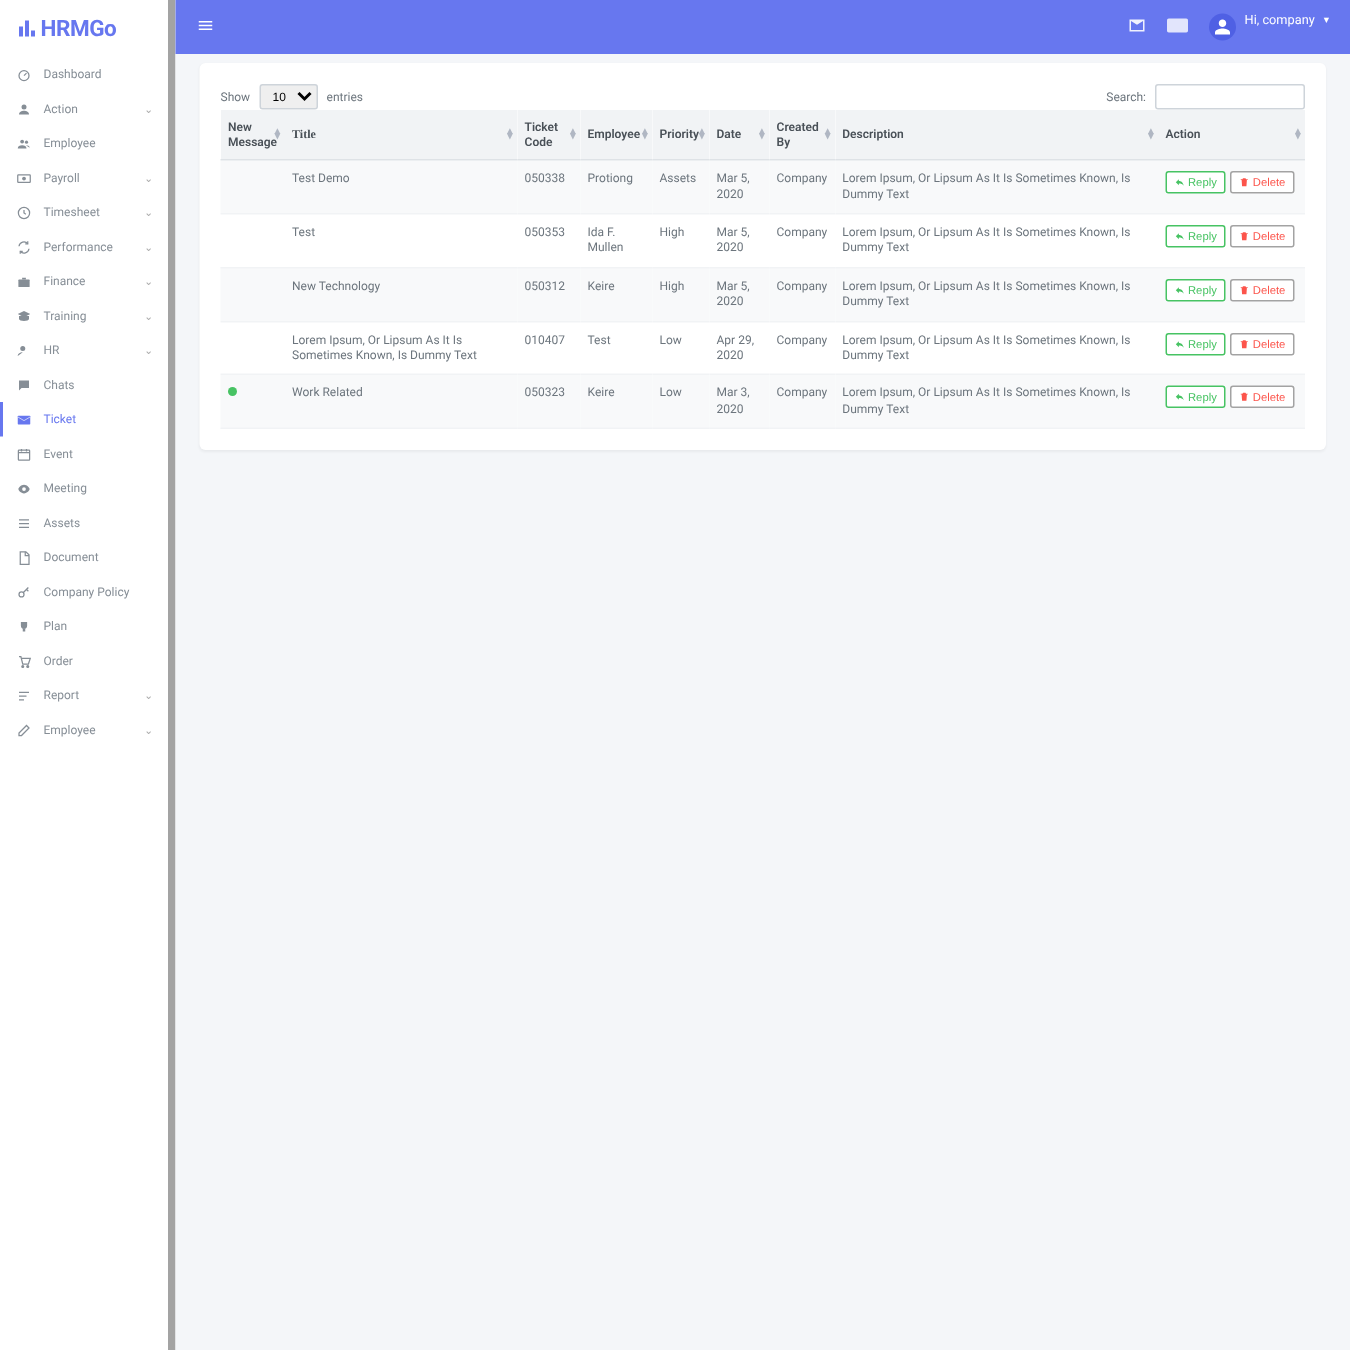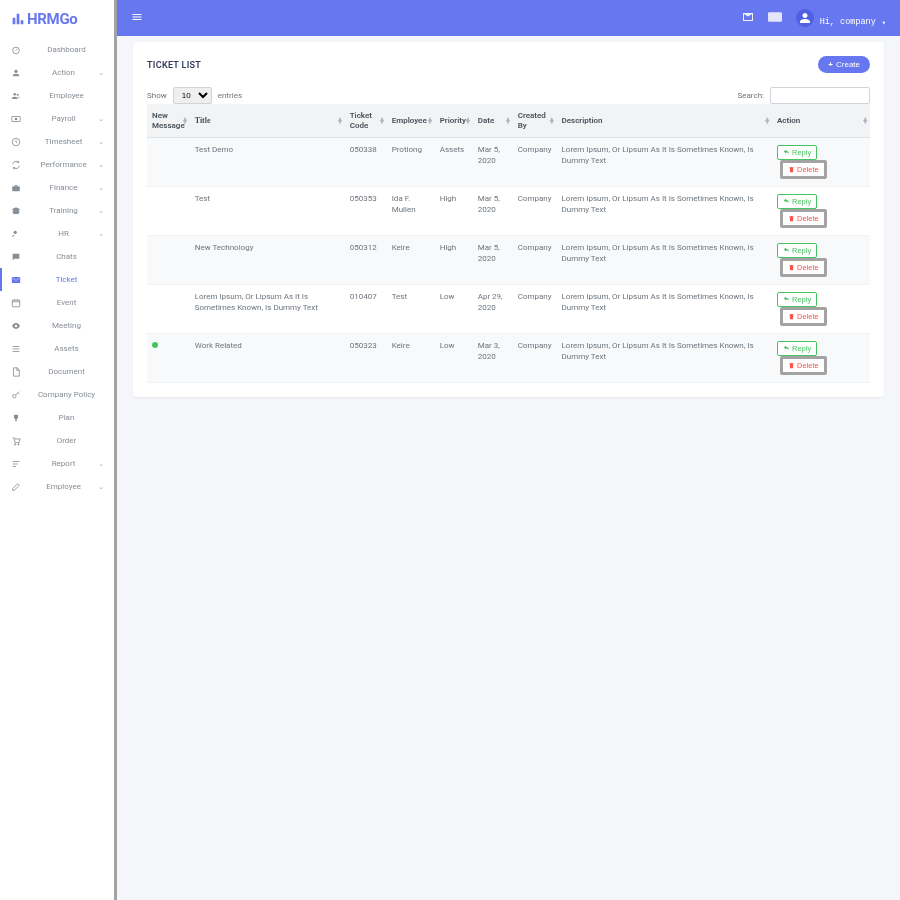--- a/index.html
+++ b/index.html
@@ -2,21 +2,21 @@
 <html><head>
   <meta charset="utf-8">
   <style>
     * { margin: 0; padding: 0; box-sizing: border-box; }
     body { font-family: -apple-system, BlinkMacSystemFont, "Segoe UI", Roboto, sans-serif; font-size: 9px; color: #495057; background: #fff; }
     
     
     .app { display: flex; min-height: 100vh; }
     
     
-    .sidebar { width: 117px; background: #fff; border-right: 3px solid #a3a3a3; padding-top: 6px; text-align: center; }
+    .sidebar { width: 117px; background: #fff; border-right: 5px solid #a3a3a3; padding-top: 6px; }
     .logo { padding: 4px 10px 10px; display: flex; align-items: center; gap: 1px; }
     .logo-icon { width: 16px; height: 16px; color: #6777ef; }
     .logo-text { font-size: 15px; font-weight: 700; color: #6777ef; letter-spacing: -0.3px; }
     
     .nav-list { list-style: none; }
     .nav-item { display: flex; align-items: center; padding: 6px 10px; color: #868e96; cursor: pointer; position: relative; font-size: 8px; }
     .nav-item.active { color: #6777ef; }
     .nav-item.active::before { content: ''; position: absolute; left: 0; top: 0; bottom: 0; width: 2px; background: #6777ef; }
     .nav-item .icon { width: 11px; height: 11px; margin-right: 8px; display: inline-flex; align-items: center; justify-content: center; }
     .nav-item .label { flex: 1; }
@@ -24,21 +24,21 @@
     
     
     .main { flex: 1; background: #f4f6f9; display: flex; flex-direction: column; }
     
     
     .header { background: #6777ef; height: 36px; display: flex; align-items: center; padding: 0 14px; color: #fff; }
     .header-toggle { cursor: pointer; }
     .header-spacer { flex: 1; }
     .header-icons { display: flex; align-items: center; gap: 14px; }
     .header-icon { cursor: pointer; opacity: 0.9; }
-    .avatar-wrap { display: flex; align-items: flex-end; gap: 6px; cursor: pointer; font-family: Liberation Mono, monospace; }
+    .avatar-wrap { display: flex; align-items: flex-start; gap: 6px; cursor: pointer; }
     .avatar { width: 18px; height: 18px; border-radius: 50%; background: #4f60e4; display: inline-flex; align-items: center; justify-content: center; }
     .avatar svg { width: 12px; height: 12px; fill: #fff; }
     
     
     .page-header { display: flex; align-items: center; justify-content: space-between; padding: 12px 16px 8px; }
     .page-title { font-size: 14px; font-weight: 600; color: #343a40; }
     .breadcrumb { font-size: 8px; color: #6c757d; }
     .breadcrumb a { color: #6777ef; text-decoration: none; }
     
     
@@ -66,22 +66,22 @@
     .col-code { width: 42px; }
     .col-emp { width: 48px; }
     .col-pri { width: 38px; }
     .col-date { width: 40px; }
     .col-by { width: 42px; }
     .col-desc { width: auto; }
     .col-act { width: 98px; }
     
     .dot-green { width: 6px; height: 6px; border-radius: 50%; background: #47c363; display: inline-block; }
     
-    .btn-reply { background: #fff; border: 1px solid #47c363; color: #47c363; border-radius: 2px; padding: 2px 5px; font-size: 7.5px; cursor: pointer; display: inline-flex; gap: 2px; }
-    .btn-delete { background: #fff; border: 3px solid #a3a3a3; color: #fc544b; border-radius: 2px; padding: 2px 5px; font-size: 7.5px; cursor: pointer; margin-left: 3px; display: inline-flex; align-items: center; gap: 2px; }
+    .btn-reply { background: #fff; border: 1px solid #47c363; color: #47c363; border-radius: 2px; padding: 2px 5px; font-size: 7.5px; cursor: pointer; display: inline-flex; align-items: center; gap: 2px; }
+    .btn-delete { background: #fff; border: 1px solid #a3a3a3; color: #fc544b; border-radius: 2px; padding: 2px 5px; font-size: 7.5px; cursor: pointer; margin-left: 3px; display: inline-flex; align-items: center; gap: 2px; }
     
     
     .table-footer { display: flex; justify-content: space-between; align-items: center; margin-top: 8px; font-size: 8px; color: #6c757d; }
     .pagination { display: flex; gap: 4px; align-items: center; }
     .page-link { padding: 3px 7px; border-radius: 2px; color: #6c757d; cursor: pointer; }
     .page-link.active { background: #6777ef; color: #fff; }
     .page-link.disabled { color: #c0c4cc; cursor: default; }
   </style>
 </head>
 <body>
@@ -308,24 +308,20 @@
               </svg>
           </span>
           <span style="font-size:8.5px;">Hi, company</span>
           <span style="font-size:7px;">▾</span>
         </div>
       </div>
     </header>
 
 
     <div class="card">
-      <div class="card-header">
-        <span class="card-title">TICKET LIST</span>
-        <button class="btn-create">Create</button>
-      </div>
 
       <div class="table-controls">
         <div class="length-control">
           <span>Show</span>
           <select><option>10</option></select>
           <span>entries</span>
         </div>
         <div class="search-control">
           <span>Search:</span>
           <input type="text" style="">

